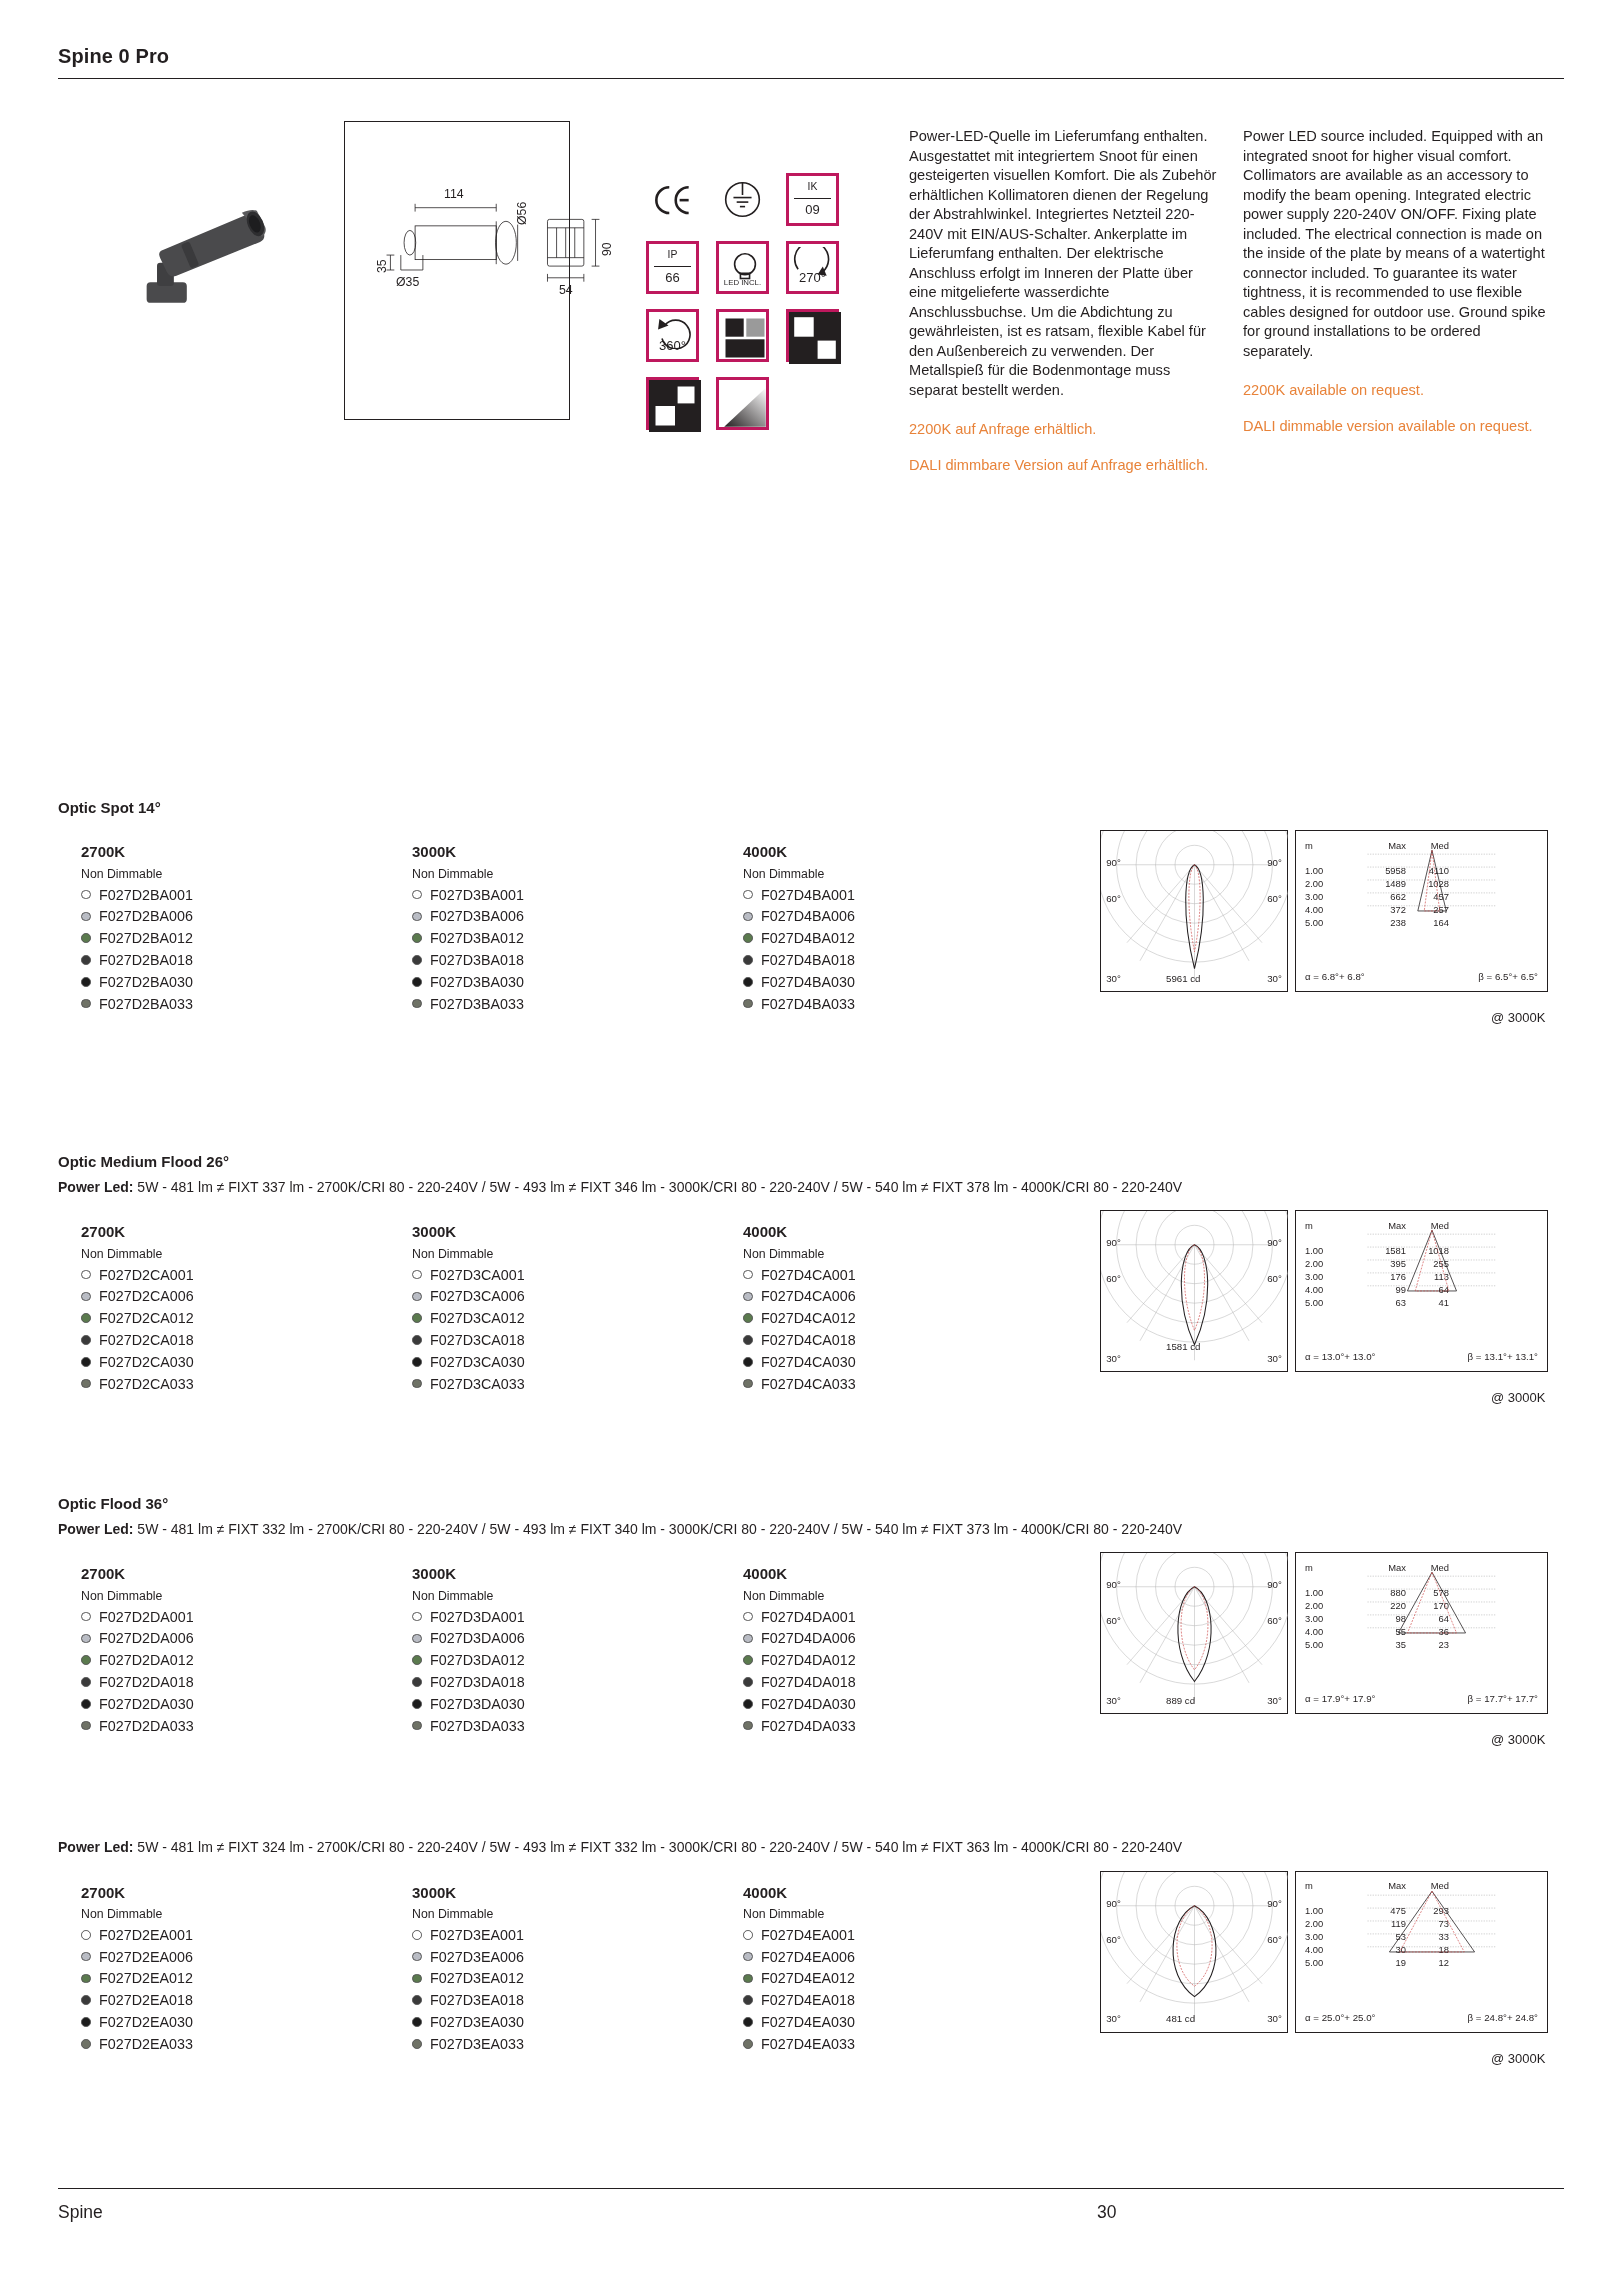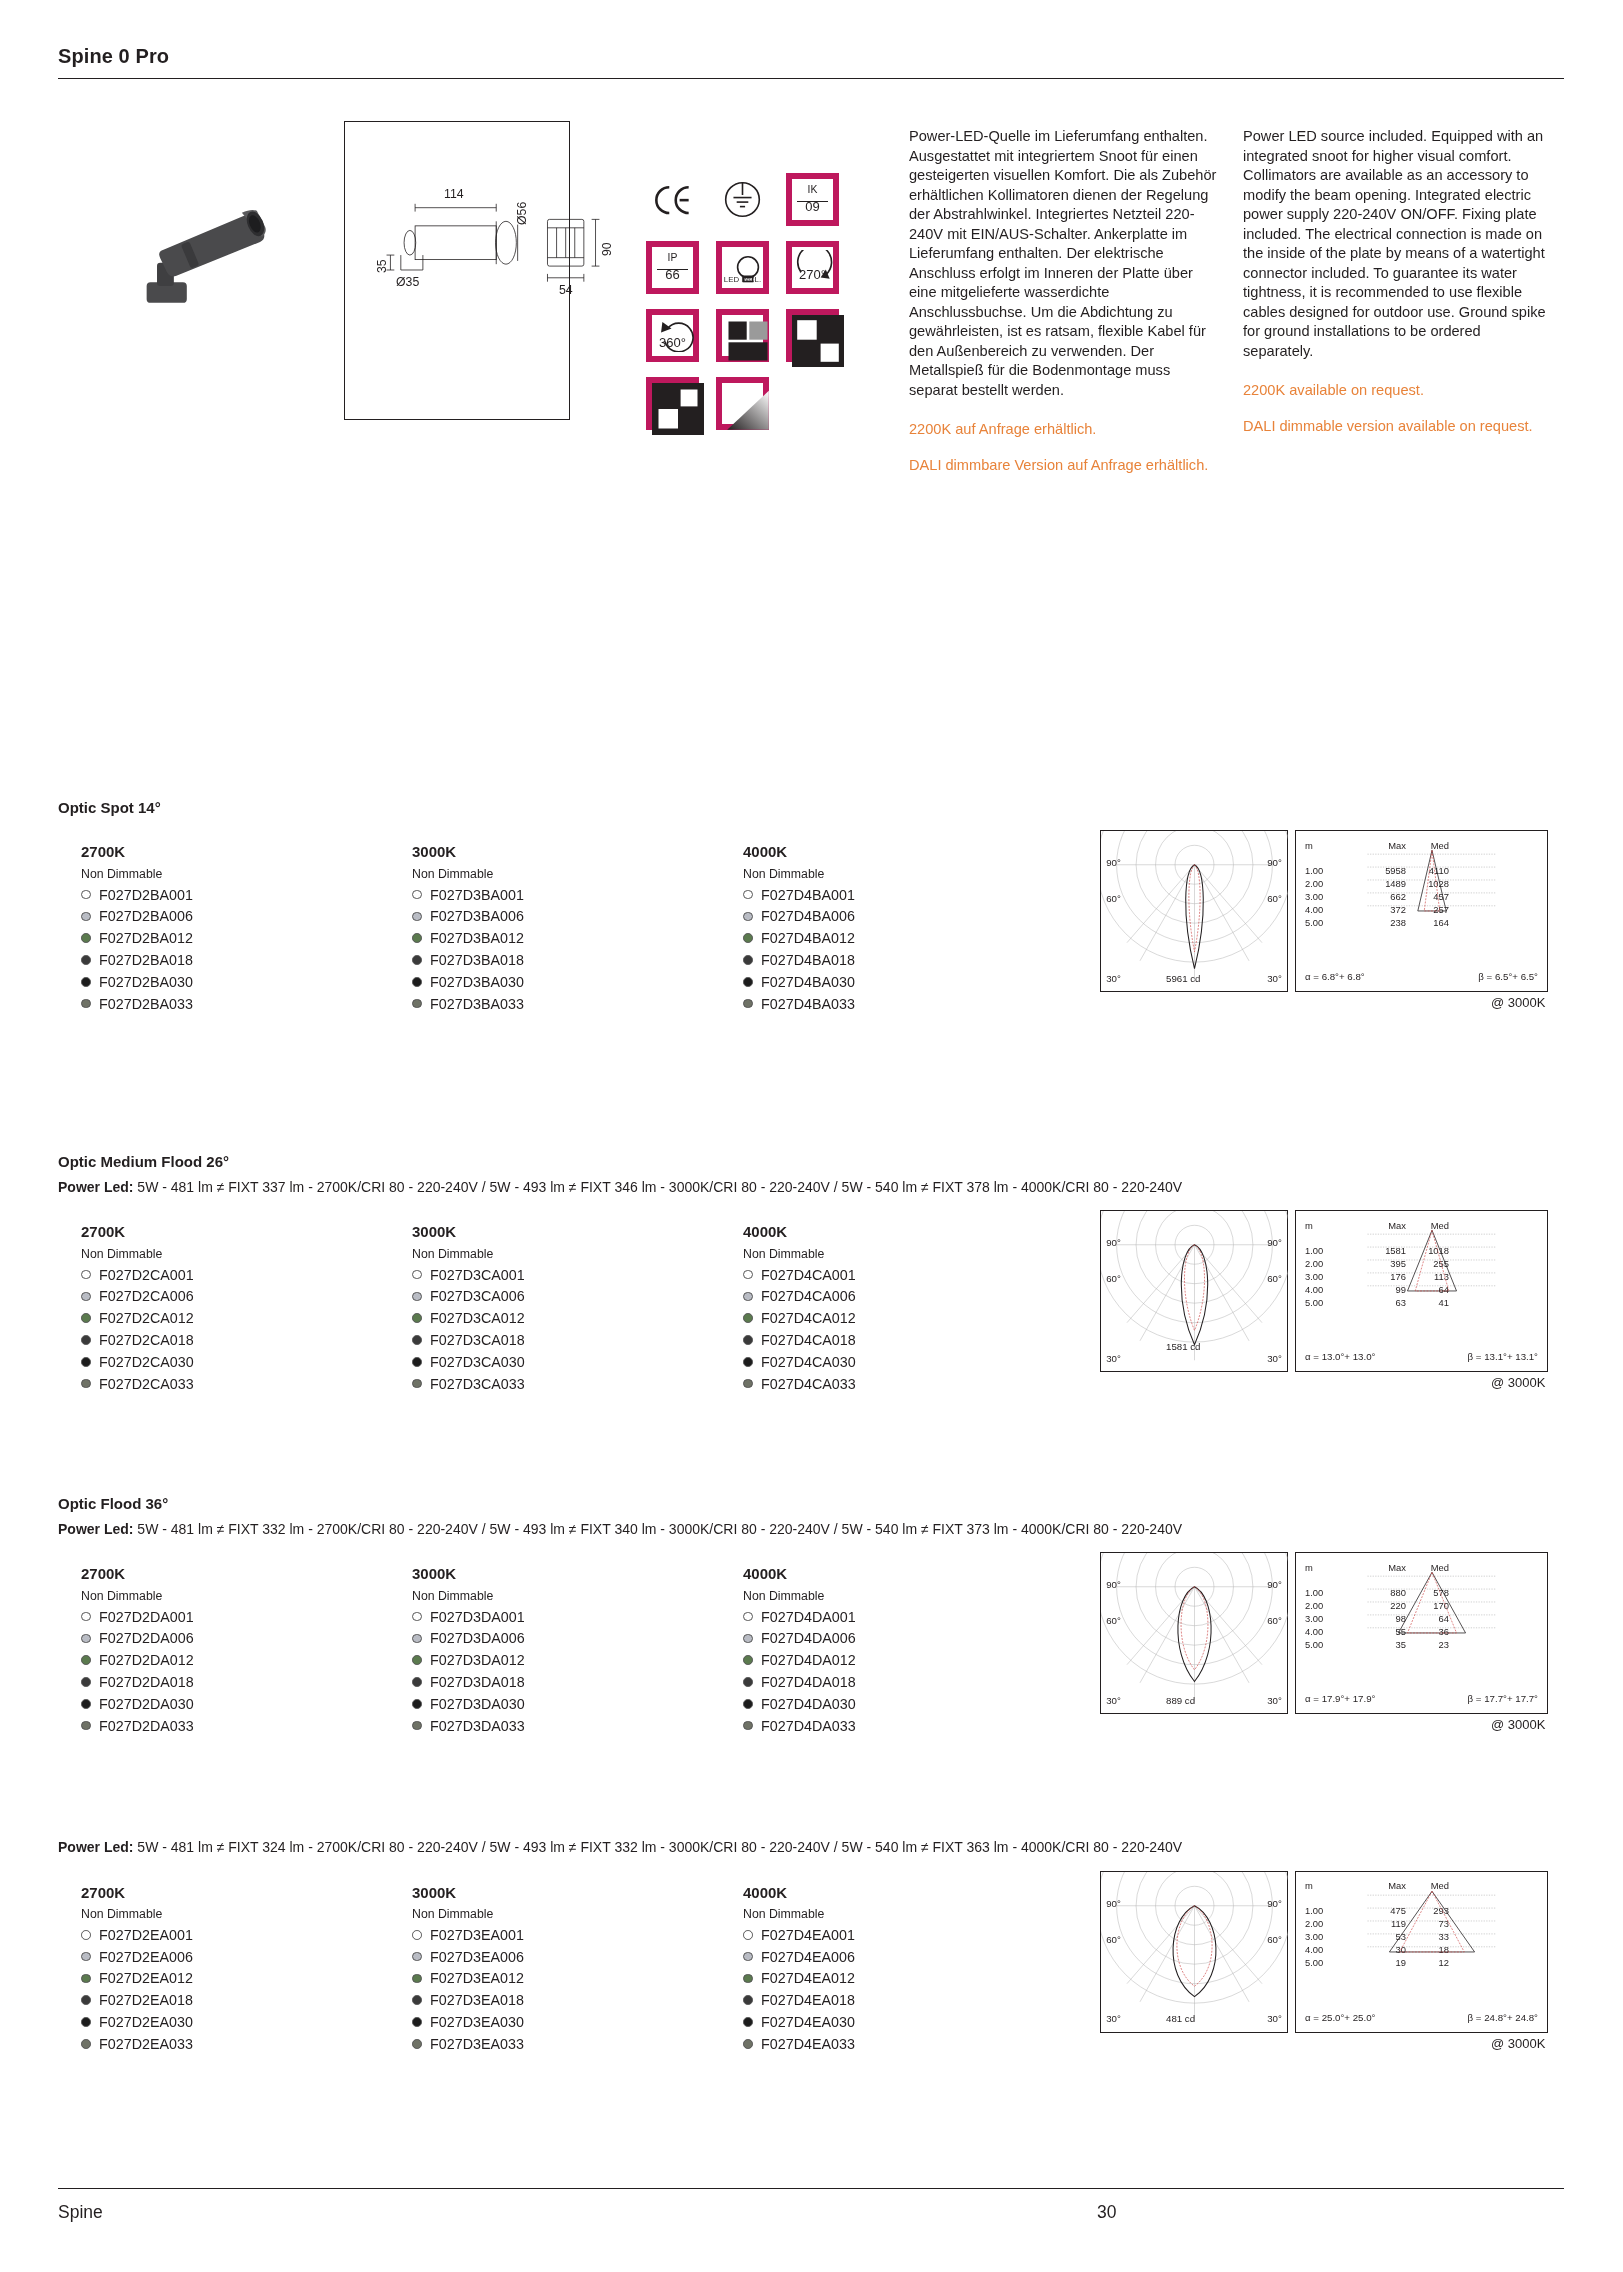--- a/index.html
+++ b/index.html
@@ -49,21 +49,21 @@
     border: 1px solid #231f20;
   }
 
   .dim-txt { position: absolute; font-size: 12.3px; color:#231f20; }
 
   
   .pictos { position: absolute; left: 588px; top: 19.5px; width: 227px; }
   .picto {
     position: absolute;
     width: 53px; height: 53px;
-    border: 6px solid #be185d;
+    border: 3px solid #be185d;
     background:#fff;
   }
   .picto.noborder { border: none; }
   .picto-label {
     position: absolute;
     left:0; right:0;
     text-align:center;
     font-size: 11px;
   }
   .picto-top { top: 5.2px; font-size: 10.4px; }
@@ -112,21 +112,21 @@
   }
   .polar {
     position: absolute; left: 0; top: 0; width: 188px; height: 162px;
     border: 0.8px solid #231f20;
   }
   .table-box {
     position: absolute; left: 195px; top: 0; width: 253px; height: 162px;
     border: 0.8px solid #231f20;
   }
   .at3000 {
-    position: absolute; right: 2.6px; top: 165px;
+    position: absolute; right: 2.6px; top: 180px;
     font-size: 13px;
   }
   .ptxt { position:absolute; font-size: 9.7px; }
 
   table.photo-table {
     position:absolute; left: 9px; top: 7.8px;
     font-size: 9.4px; border-collapse: collapse;
   }
   table.photo-table td { padding: 1px 0; }
   .tcol-m { width: 43px; }

